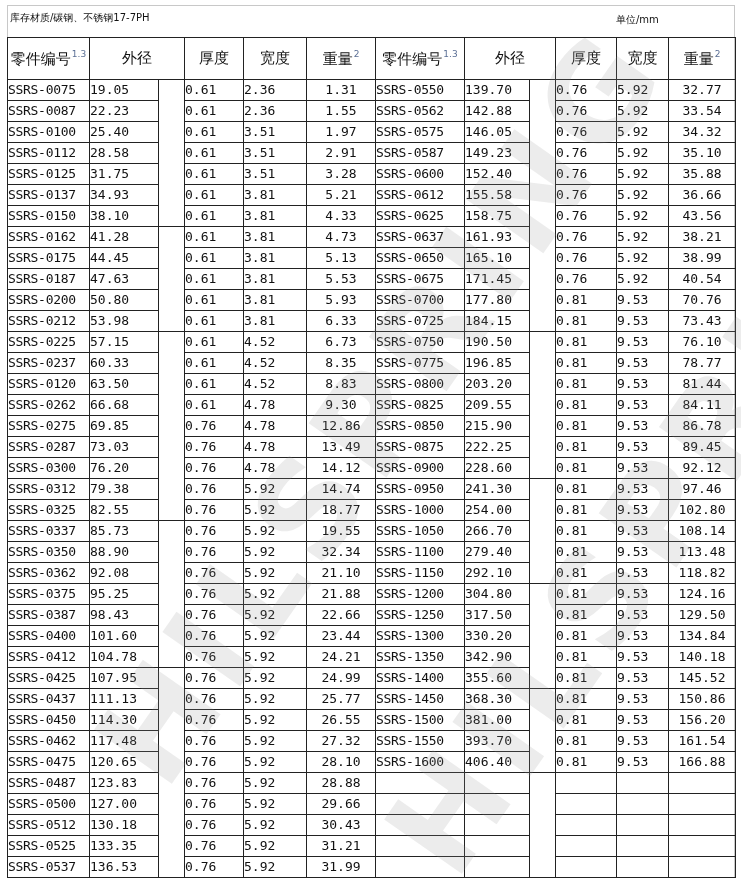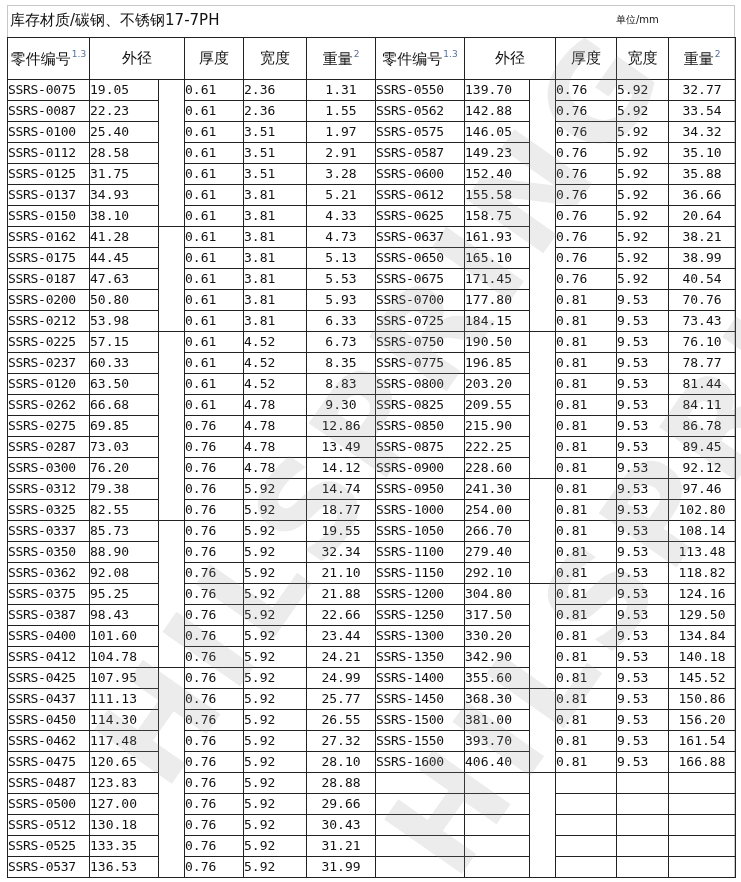--- a/index.html
+++ b/index.html
@@ -1,21 +1,21 @@
 <!DOCTYPE html>
 <html><head>
 <meta charset="utf-8">
 <style>
   html, body { margin: 0; padding: 0; background: #ffffff; }
   body { width: 741px; height: 882px; position: relative; overflow: hidden;
          font-family: "DejaVu Sans Mono", "Liberation Mono", monospace; color: #111; }
   .sheet { position: absolute; left: 7px; top: 5px; width: 728px; height: 873px;
            border: 1px solid #c8c8c8; box-sizing: border-box; }
   .title-row { position: absolute; left: 7px; top: 5px; width: 728px; height: 32px; }
-  .title-text { position: absolute; left: 3px; top: 6px; font-size: 15px; letter-spacing: 0px;
+  .title-text { position: absolute; left: 3px; top: 6px; font-size: 10px; letter-spacing: 0px;
                 font-family: "DejaVu Sans", sans-serif; }
   .unit-text { position: absolute; left: 609px; top: 8px; font-size: 10px;
                font-family: "DejaVu Sans", sans-serif; }
   table.grid { position: absolute; left: 7px; top: 37px; border-collapse: collapse;
                table-layout: fixed; width: 728px; }
   table.grid td, table.grid th { border: 1px solid #222; padding: 0; overflow: hidden;
                white-space: nowrap; font-weight: normal; }
   table.grid th { height: 41px; font-family: "DejaVu Sans", sans-serif; font-size: 15px;
                   text-align: center; vertical-align: middle; }
   table.grid td { height: 20px; font-size: 13px; line-height: 20px; }
@@ -148,21 +148,21 @@
       <tr>
         <td class="id">SSRS-0150</td>
         <td class="od">38.10</td>
         <td class="th">0.61</td>
         <td class="wd">3.81</td>
         <td class="wt">4.33</td>
         <td class="id">SSRS-0625</td>
         <td class="od">158.75</td>
         <td class="th">0.76</td>
         <td class="wd">5.92</td>
-        <td class="wt">20.64</td>
+        <td class="wt">43.56</td>
       </tr>
       <tr>
         <td class="id">SSRS-0162</td>
         <td class="od">41.28</td>
         <td class="tol" rowspan="5"></td>
         <td class="th">0.61</td>
         <td class="wd">3.81</td>
         <td class="wt">4.73</td>
         <td class="id">SSRS-0637</td>
         <td class="od">161.93</td>

